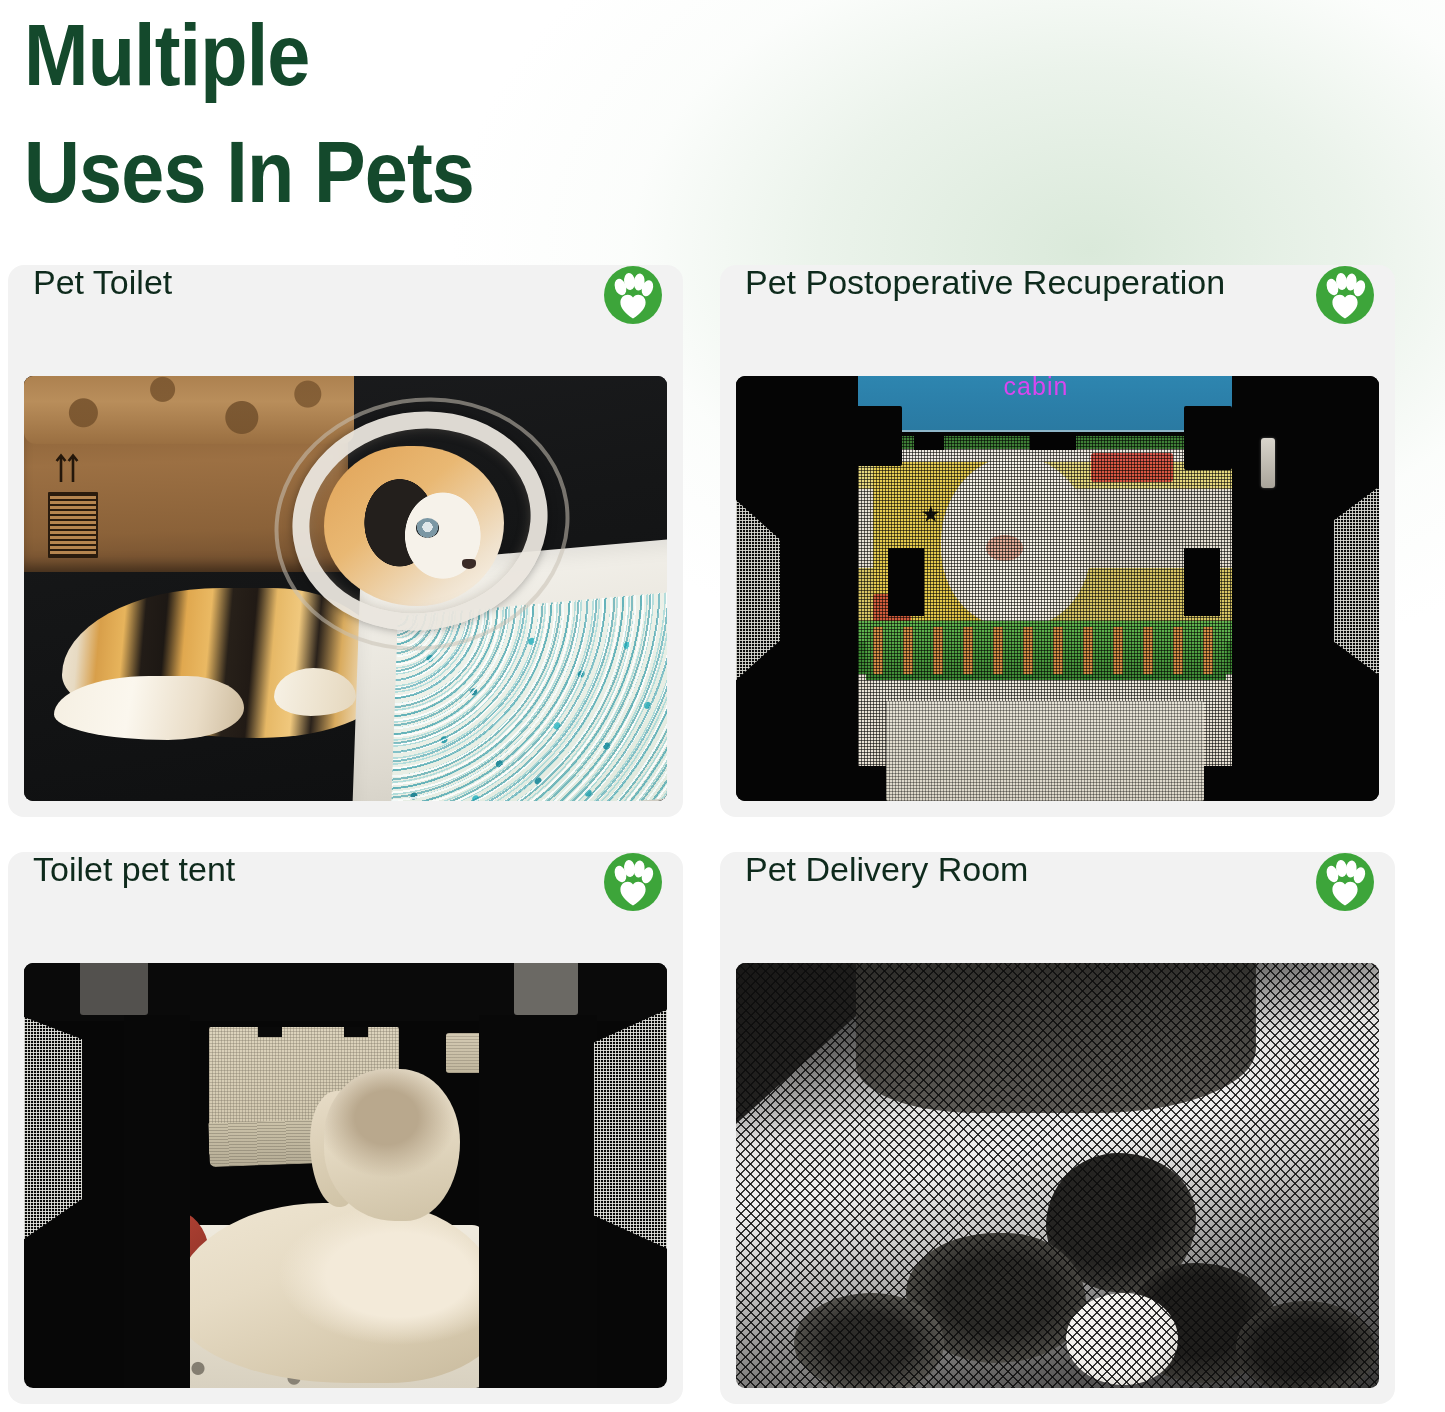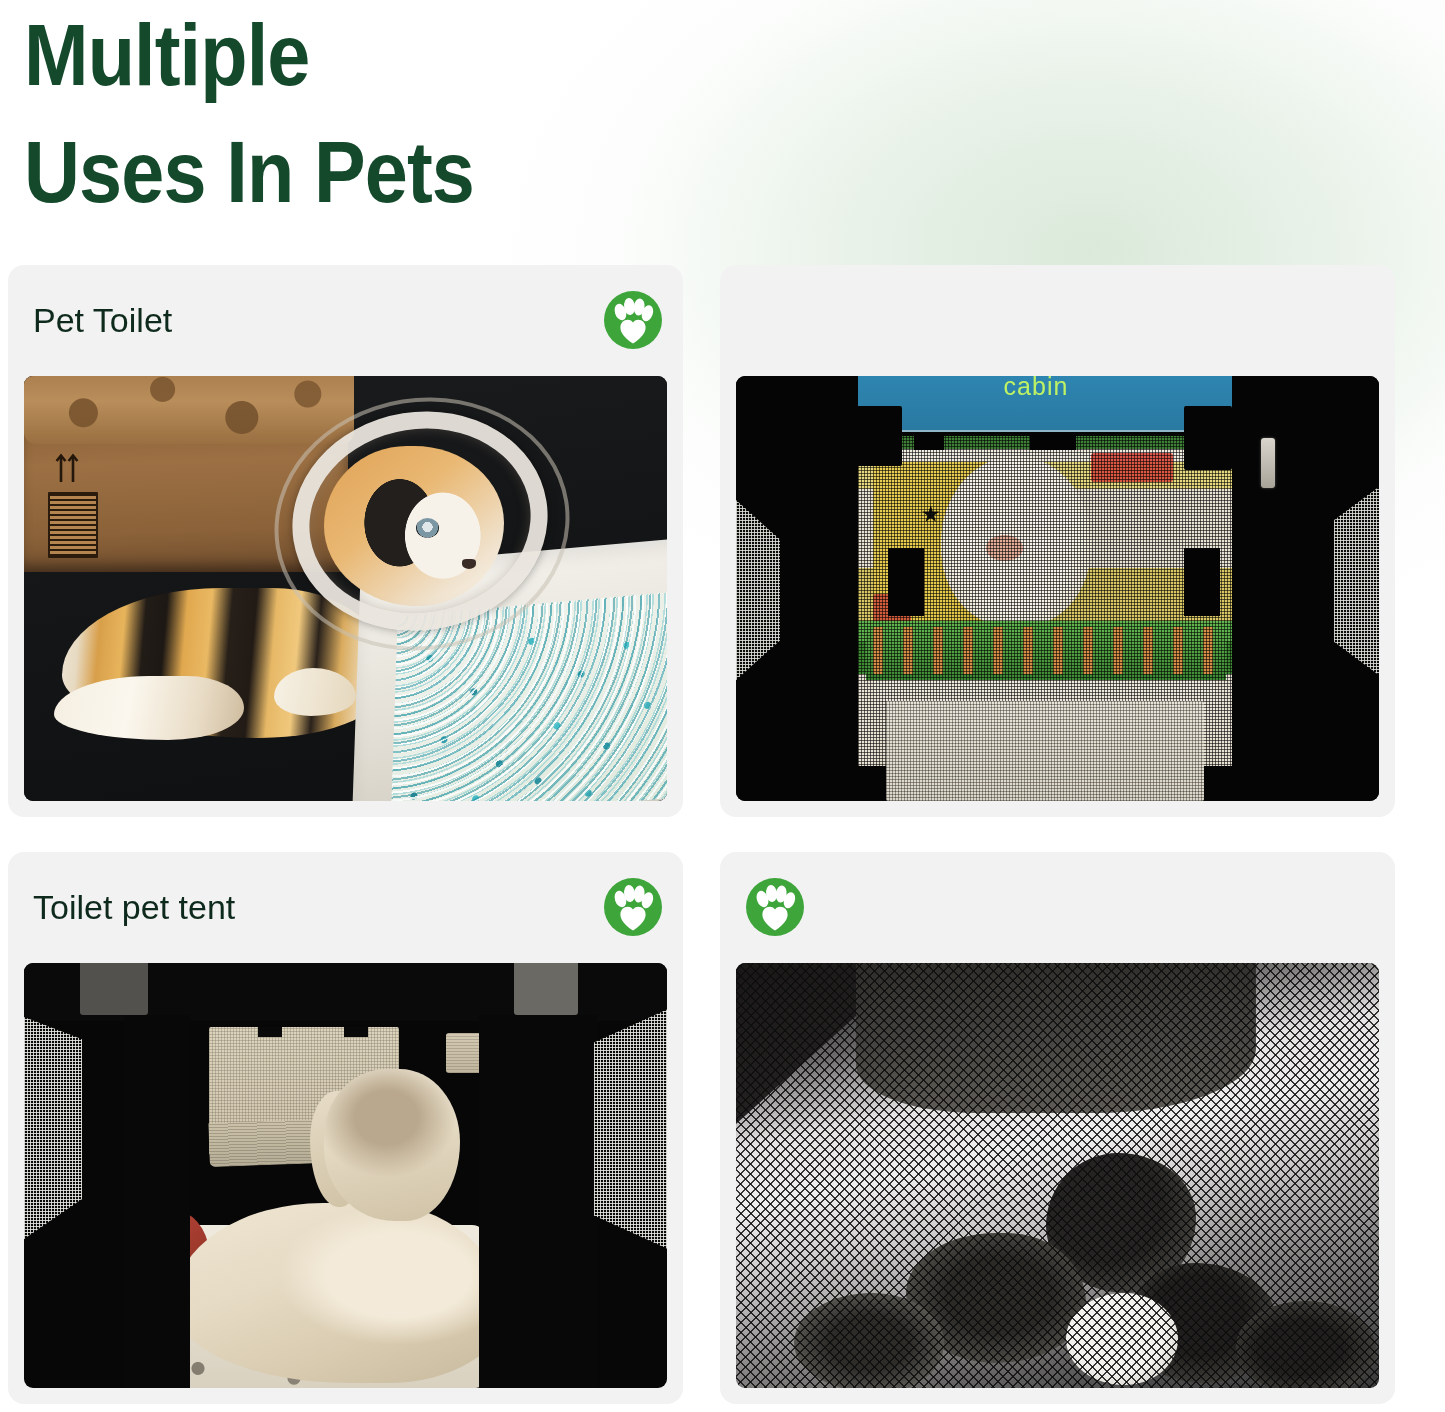--- a/index.html
+++ b/index.html
@@ -43,21 +43,21 @@
     column-gap:37px;row-gap:35px;
   }
   .card{
     background:#f2f2f2;
     border-radius:16px;
     position:relative;
     overflow:hidden;
   }
   .card-head{
     position:absolute;left:0;top:0;right:0;height:110px;
-    display:flex;align-items:center;
+    display:flex;align-items:flex-start;
     padding:0 20px 0 25px;
     box-sizing:border-box;
   }
   .card-title{
     color:#0e2a1c;
     font-size:34px;
     line-height:1;
     letter-spacing:0px;
     white-space:nowrap;
     flex:1 1 auto;
@@ -199,21 +199,21 @@
 
   
   .p2{background:#050505;}
   .p2 .band{
     position:absolute;left:18px;top:-2px;width:600px;height:56px;
     background:linear-gradient(180deg,#2e86b0 0%,#2b7ea8 60%,#2a7aa2 100%);
     border-bottom:2px solid #8fb7c9;
   }
   .p2 .band-text{
     position:absolute;left:0;top:-4px;width:600px;text-align:center;
-    color:#bef264;font-size:25px;letter-spacing:1px;
+    color:#d946ef;font-size:25px;letter-spacing:1px;
     font-family:"Liberation Sans","DejaVu Sans",sans-serif;
   }
   .p2 .strapL{position:absolute;left:118px;top:30px;width:48px;height:60px;background:#050505;border-radius:2px;}
   .p2 .strapR{position:absolute;left:448px;top:30px;width:48px;height:64px;background:#050505;border-radius:2px;}
   .p2 .pillarL{position:absolute;left:0px;top:0px;width:122px;height:425px;background:#050505;}
   .p2 .pillarR{position:absolute;left:496px;top:0px;width:150px;height:425px;background:#050505;}
   .p2 .mesh{
     position:absolute;left:122px;top:60px;width:375px;height:330px;
     overflow:hidden;border-radius:2px;
   }
@@ -485,20 +485,31 @@
         <div class="litter-noise"></div>
         <div class="cat-head"></div>
         <div class="cat-eye"></div>
         <div class="cat-nose"></div>
         <div class="cone"></div>
         <div class="cone-rim"></div>
       </div>
     </div>
 
     <div class="card right">
+      <div class="card-head">
+        <div class="card-title">Pet Postoperative Recuperation</div>
+        <svg class="paw-badge" viewBox="0 0 60 60">
+          <circle cx="30" cy="30" r="29" fill="#3da53a"></circle>
+          <ellipse cx="17.5" cy="22" rx="5.6" ry="8.4" transform="rotate(-18 17.5 22)" fill="#ffffff"></ellipse>
+          <ellipse cx="26.5" cy="16.5" rx="5.4" ry="8.6" transform="rotate(-6 26.5 16.5)" fill="#ffffff"></ellipse>
+          <ellipse cx="36.2" cy="17" rx="5.4" ry="8.6" transform="rotate(7 36.2 17)" fill="#ffffff"></ellipse>
+          <ellipse cx="44.4" cy="23.2" rx="5.4" ry="8.2" transform="rotate(20 44.4 23.2)" fill="#ffffff"></ellipse>
+          <path d="M30 53.5c-7.6-5.2-12.6-10.2-12.6-16.1 0-4.6 3.4-7.6 7.3-7.6 2.6 0 4.3 1.3 5.3 2.6 1-1.3 2.7-2.6 5.3-2.6 3.9 0 7.3 3 7.3 7.6 0 5.9-5 10.9-12.6 16.1z" fill="#ffffff"></path>
+        </svg>
+      </div>
       <div class="photo p2">
         <div class="band"></div>
         <div class="band-text">cabin</div>
         <div class="mesh">
           <div class="art"></div>
           <div class="blobY"></div>
           <div class="face"></div>
           <div class="cheek"></div>
           <div class="star"></div>
           <div class="redtop"></div>
@@ -552,20 +563,21 @@
         <div class="dog-head"></div>
         <div class="doorL"></div>
         <div class="doorR"></div>
         <div class="meshL"></div>
         <div class="meshR"></div>
       </div>
     </div>
 
     <div class="card right">
       <div class="card-head">
+        <div class="card-title">Pet Delivery Room</div>
         <svg class="paw-badge" viewBox="0 0 60 60">
           <circle cx="30" cy="30" r="29" fill="#3da53a"></circle>
           <ellipse cx="17.5" cy="22" rx="5.6" ry="8.4" transform="rotate(-18 17.5 22)" fill="#ffffff"></ellipse>
           <ellipse cx="26.5" cy="16.5" rx="5.4" ry="8.6" transform="rotate(-6 26.5 16.5)" fill="#ffffff"></ellipse>
           <ellipse cx="36.2" cy="17" rx="5.4" ry="8.6" transform="rotate(7 36.2 17)" fill="#ffffff"></ellipse>
           <ellipse cx="44.4" cy="23.2" rx="5.4" ry="8.2" transform="rotate(20 44.4 23.2)" fill="#ffffff"></ellipse>
           <path d="M30 53.5c-7.6-5.2-12.6-10.2-12.6-16.1 0-4.6 3.4-7.6 7.3-7.6 2.6 0 4.3 1.3 5.3 2.6 1-1.3 2.7-2.6 5.3-2.6 3.9 0 7.3 3 7.3 7.6 0 5.9-5 10.9-12.6 16.1z" fill="#ffffff"></path>
         </svg>
       </div>
       <div class="photo p4">

